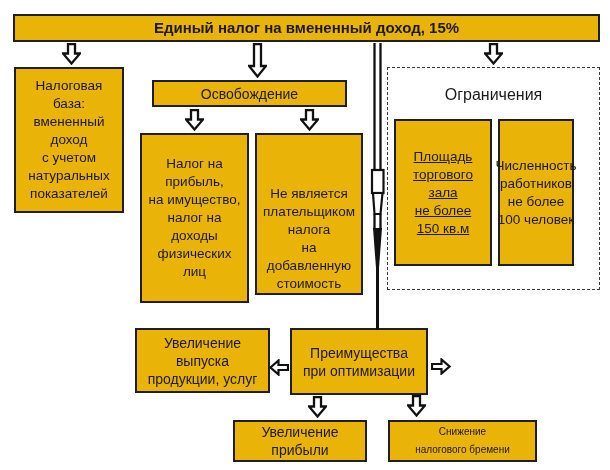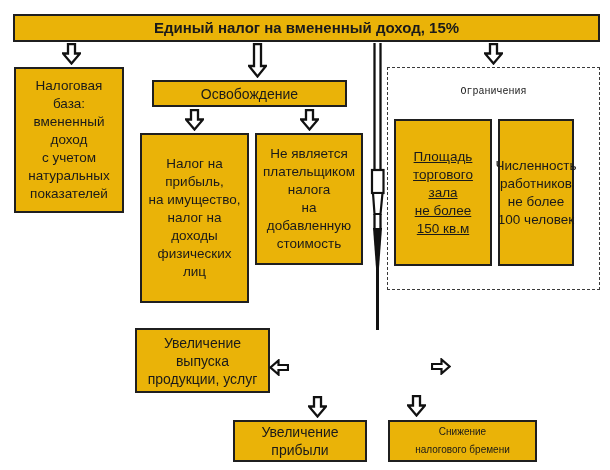--- a/index.html
+++ b/index.html
@@ -33,23 +33,22 @@
   .dashed-box {
     position: absolute;
     box-sizing: border-box;
     border: 1.5px dashed #3a3a3a;
     background: #ffffff;
   }
   .group-label {
     position: absolute;
     left: 0; right: 0;
     text-align: center;
-    font-size: 10px;
+    font-size: 16px;
     white-space: pre-line;
-    font-family: Liberation Mono, monospace;
   }
   .arrow { position: absolute; }
   .connector { position: absolute; }
 </style>
 </head>
 <body>
 
 <div class="canvas">
 
   <div class="box title-box" style="left:13px; top:14px; width:587px; height:28px;">
@@ -72,21 +71,21 @@
 
   <div class="box" style="left:140px; top:133px; width:109px; height:170px;">
     <span>Налог на
 прибыль,
 на имущество,
 налог на
 доходы
 физических
 лиц</span>
   </div>
-  <div class="box" style="left:255px; top:133px; width:108px; height:132px;">
+  <div class="box" style="left:255px; top:133px; width:108px; height:162px;align-items:flex-end;">
     <span>Не является
 плательщиком
 налога
 на
 добавленную
 стоимость</span>
   </div>
 
   <div class="dashed-box" style="left:387px; top:67px; width:213px; height:223px;">
     <div class="group-label" style="top:18px;">Ограничения</div>
@@ -102,20 +101,24 @@
 работников
 не более
 100 человек</span>
     </div>
   </div>
 
   <div class="box" style="left:135px; top:328px; width:135px; height:65px; font-size:14px;">
     <span>Увеличение
 выпуска
 продукции, услуг</span>
+  </div>
+  <div class="box" style="left:290px; top:328px; width:138px; height:67px; font-size:14px;">
+    <span>Преимущества
+при оптимизации</span>
   </div>
   <div class="box" style="left:233px; top:420px; width:134px; height:42px; font-size:14px;">
     <span>Увеличение
 прибыли</span>
   </div>
   <div class="box" style="left:388px; top:420px; width:149px; height:42px; font-size:10px;">
     <span>Снижение
 налогового бремени</span>
   </div>
 

